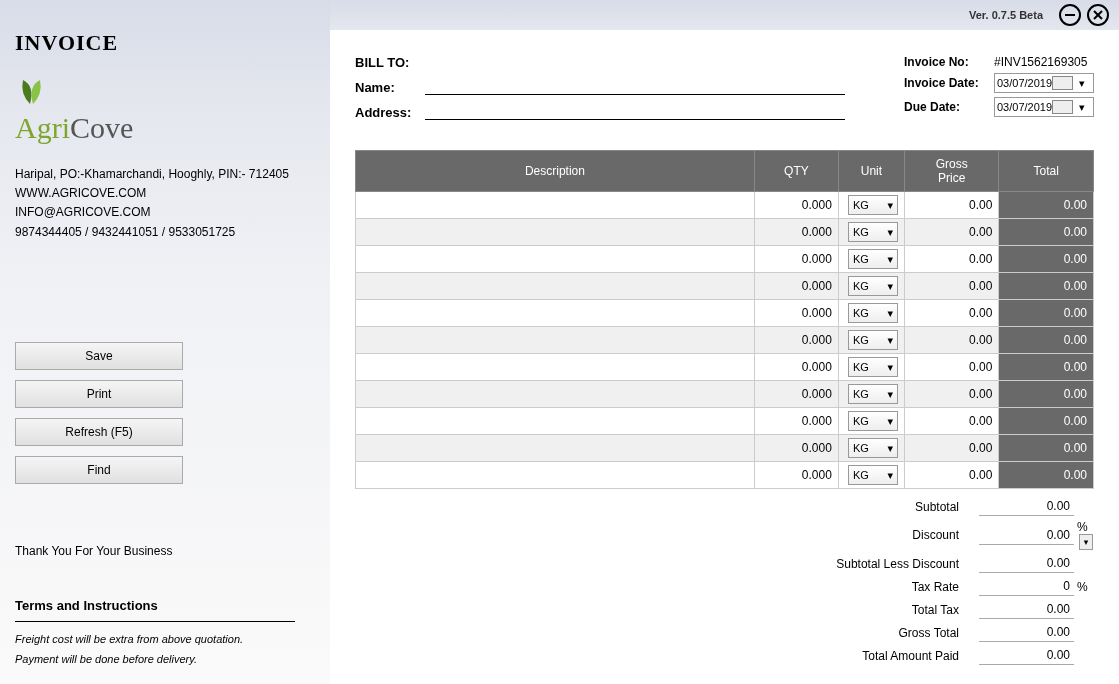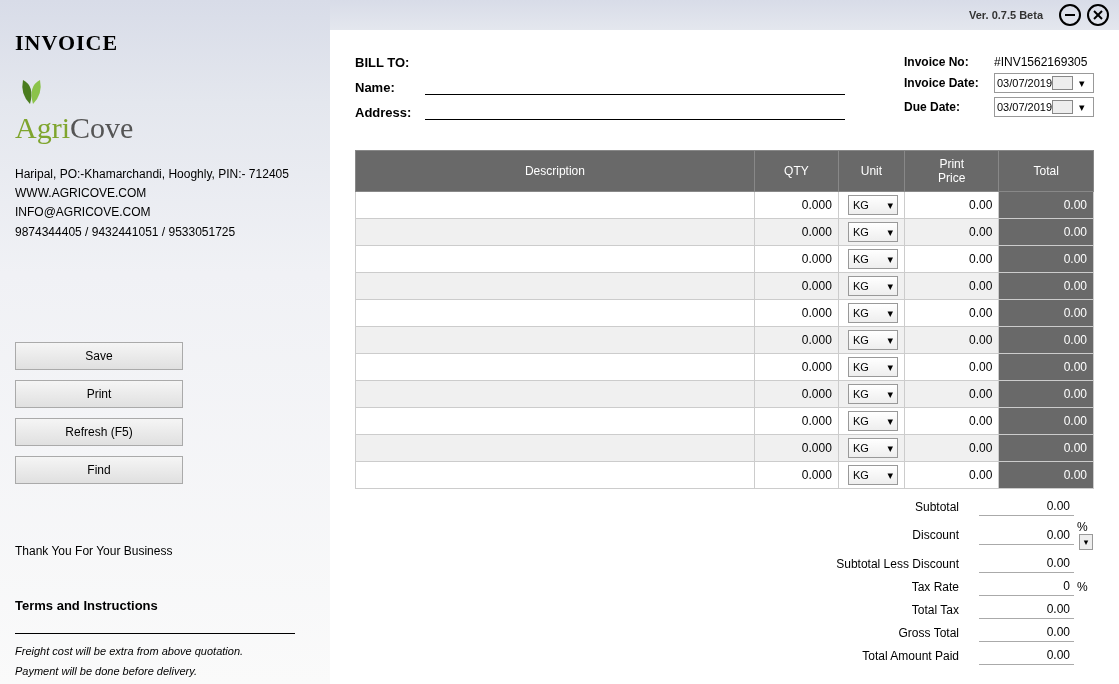--- a/index.html
+++ b/index.html
@@ -7,21 +7,21 @@
 .topbar { position: absolute; top: 0; left: 0; right: 0; height: 30px; background: linear-gradient(to bottom, #d8dce8, #e4e7ee); display: flex; justify-content: flex-end; align-items: center; padding-right: 10px; gap: 6px; }
 .version { font-size: 11px; font-weight: bold; color: #333; margin-right: 10px; }
 .winbtn { width: 22px; height: 22px; border: 2px solid #000; border-radius: 50%; display: flex; align-items: center; justify-content: center; cursor: pointer; background: transparent; }
 .winbtn svg { width: 12px; height: 12px; }
 .sidebar { position: absolute; top: 0; left: 0; width: 330px; height: 100%; background: linear-gradient(to bottom, #d8dce8 0%, #e4e7ee 15%, #f0f1f5 40%, #fafafa 100%); padding: 30px 15px 15px 15px; }
 .invoice-title { font-size: 22px; font-weight: bold; font-family: Georgia, serif; letter-spacing: 1px; margin-bottom: 20px; }
 .logo { margin: 15px 0 20px 0; }
 .company-info { font-size: 12px; line-height: 1.6; margin-bottom: 100px; }
 .btn { display: block; width: 168px; height: 28px; margin-bottom: 10px; background: linear-gradient(to bottom, #f5f5f5, #e0e0e0); border: 1px solid #aaa; font-size: 12px; cursor: pointer; }
 .thanks { font-size: 12px; margin-top: 60px; margin-bottom: 40px; }
-.terms-title { font-size: 13px; font-weight: bold; border-bottom: 1px solid #000; padding-bottom: 20px; margin-bottom: 8px; width: 280px; }
+.terms-title { font-size: 13px; font-weight: bold; border-bottom: 1px solid #000; padding-bottom: 8px; margin-bottom: 8px; width: 280px; }
 .terms-text { font-size: 11px; line-height: 1.8; font-style: italic; }
 .main { position: absolute; top: 30px; left: 330px; right: 0; bottom: 0; background: #fff; padding: 25px 25px 15px 25px; border-top-left-radius: 80px; }
 .bill-row { display: flex; margin-bottom: 6px; align-items: flex-end; }
 .bill-label { font-weight: bold; font-size: 13px; width: 70px; }
 .bill-input { border: none; border-bottom: 1px solid #000; flex: 0 0 420px; font-size: 12px; padding: 2px; outline: none; }
 .meta { position: absolute; top: 25px; right: 25px; }
 .meta-row { display: flex; align-items: center; margin-bottom: 4px; }
 .meta-label { font-weight: bold; font-size: 12px; width: 90px; }
 .meta-val { width: 100px; font-size: 12px; text-align: left; }
 .date-field { display: flex; align-items: center; border: 1px solid #999; background: #fff; width: 100px; height: 20px; padding: 0 2px; font-size: 11px; }
@@ -131,21 +131,21 @@
         </div>
       </div>
   </div>
 
   <table class="items">
     <thead>
         <tr>
       <th>Description</th>
       <th>QTY</th>
       <th>Unit</th>
-      <th>Print Price</th>
+      <th>Gross Price</th>
       <th>Total</th>
     </tr>
       </thead>
     <tbody id="items-body">
         <tr>
           <td class="desc"></td>
           <td class="qty">0.000</td>
           <td class="unit"><div class="unit-select">
               <span>KG</span>
               <span>▾</span>

